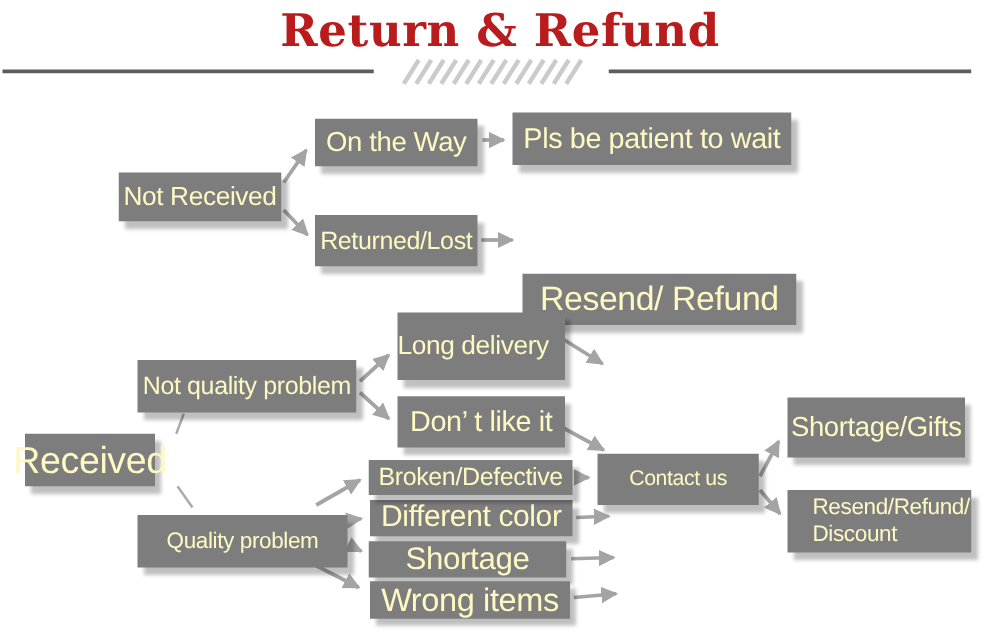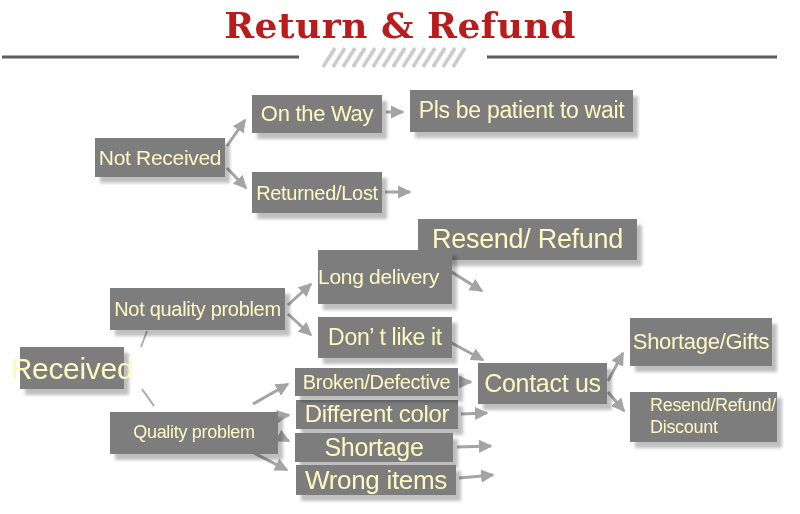--- a/index.html
+++ b/index.html
@@ -25,21 +25,21 @@
   .n-resend-refund  {left:418px; top:172px; width:219px; height:41px; font-size:27px;margin-top:47px;}
   .n-received       {left:20px;  top:347px; width:104px; height:42px; font-size:30px;}
   .n-not-quality    {left:110px; top:288px; width:175px; height:42px; font-size:20px;}
   .n-long-delivery  {left:318px; top:250px; width:134px; height:54px; font-size:21px; justify-content:flex-start;}
   .n-dont-like      {left:318px; top:317px; width:134px; height:41px; font-size:23px;}
   .n-quality        {left:110px; top:412px; width:168px; height:42px; font-size:18px;}
   .n-broken         {left:295px; top:368px; width:163px; height:28px; font-size:20px;}
   .n-diff-color     {left:296px; top:400px; width:162px; height:29px; font-size:24px;}
   .n-shortage       {left:295px; top:433px; width:158px; height:29px; font-size:25px;}
   .n-wrong-items    {left:296px; top:465px; width:160px; height:30px; font-size:26px;}
-  .n-contact-us     {left:478px; top:363px; width:129px; height:41px; font-size:25px;}
+  .n-contact-us     {left:478px; top:363px; width:129px; height:41px; font-size:17px;}
   .n-discount-gifts {left:630px; top:318px; width:142px; height:48px; font-size:22px;}
   .n-resend-discount{left:630px; top:392px; width:147px; height:50px; font-size:18px;
                      justify-content:flex-start;text-align:left;padding-left:20px;
                      box-sizing:border-box;white-space:pre-line;line-height:1.2;}
   svg.overlay{position:absolute;left:0;top:0;}
   .arrow{stroke:#a4a4a4;stroke-width:3;fill:none;}
   .plainline{stroke:#ababab;stroke-width:2;fill:none;}
   .rule{stroke:#5d5d5d;stroke-width:3;fill:none;}
   .hatch{stroke:#cbcbcb;stroke-width:3.5;fill:none;}
   #ah-path{fill:#a4a4a4;}

